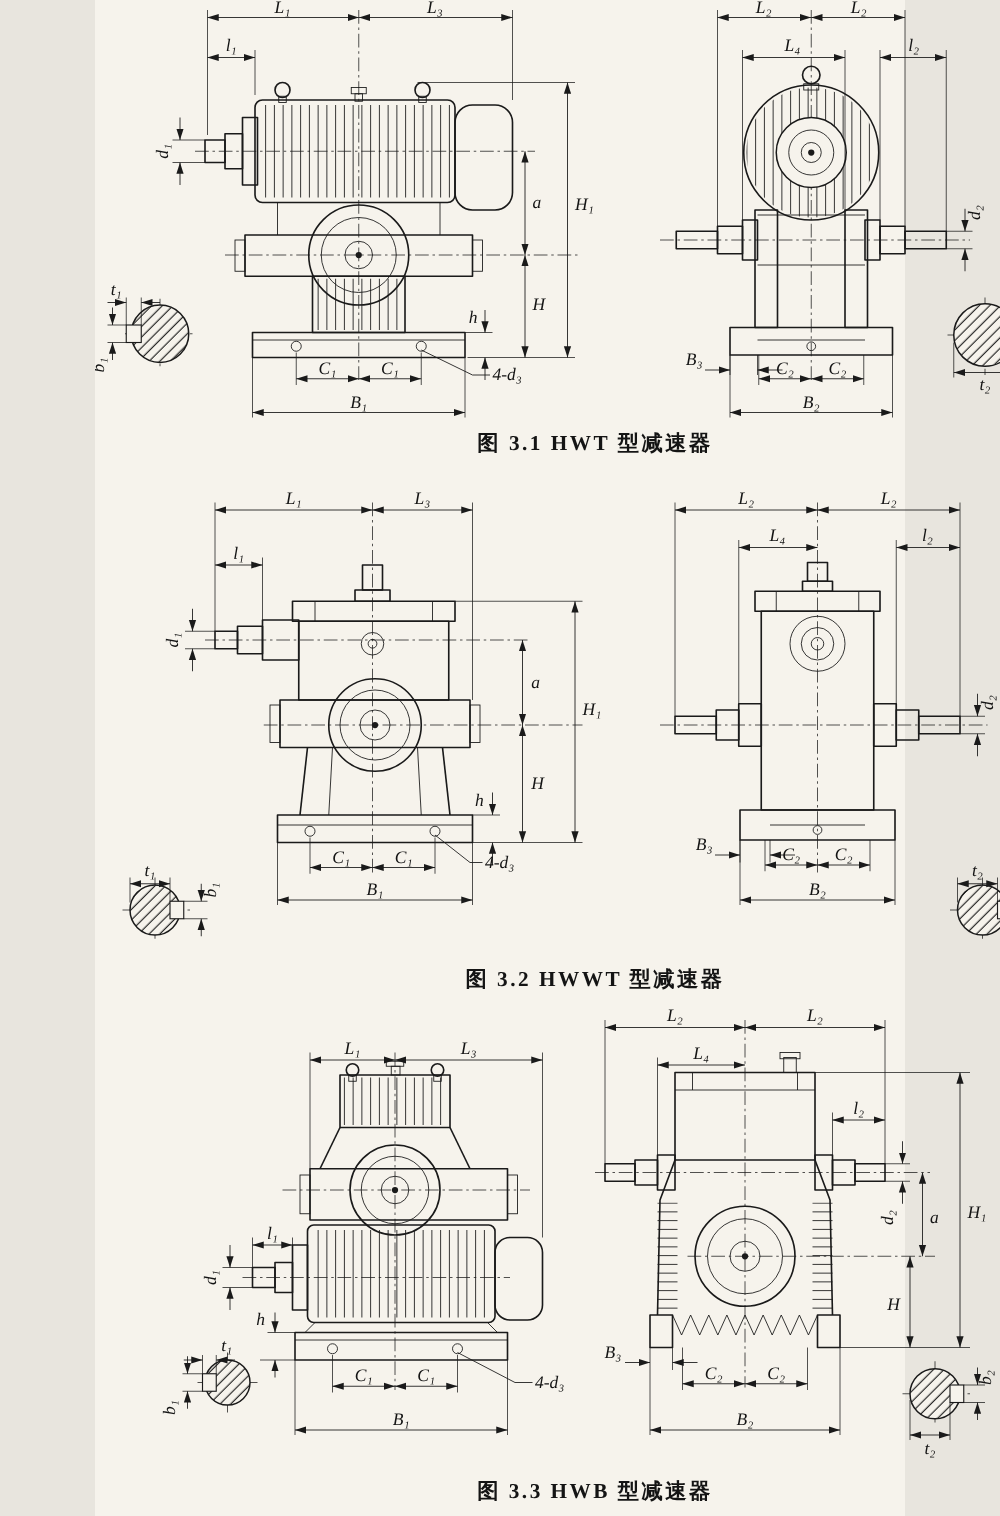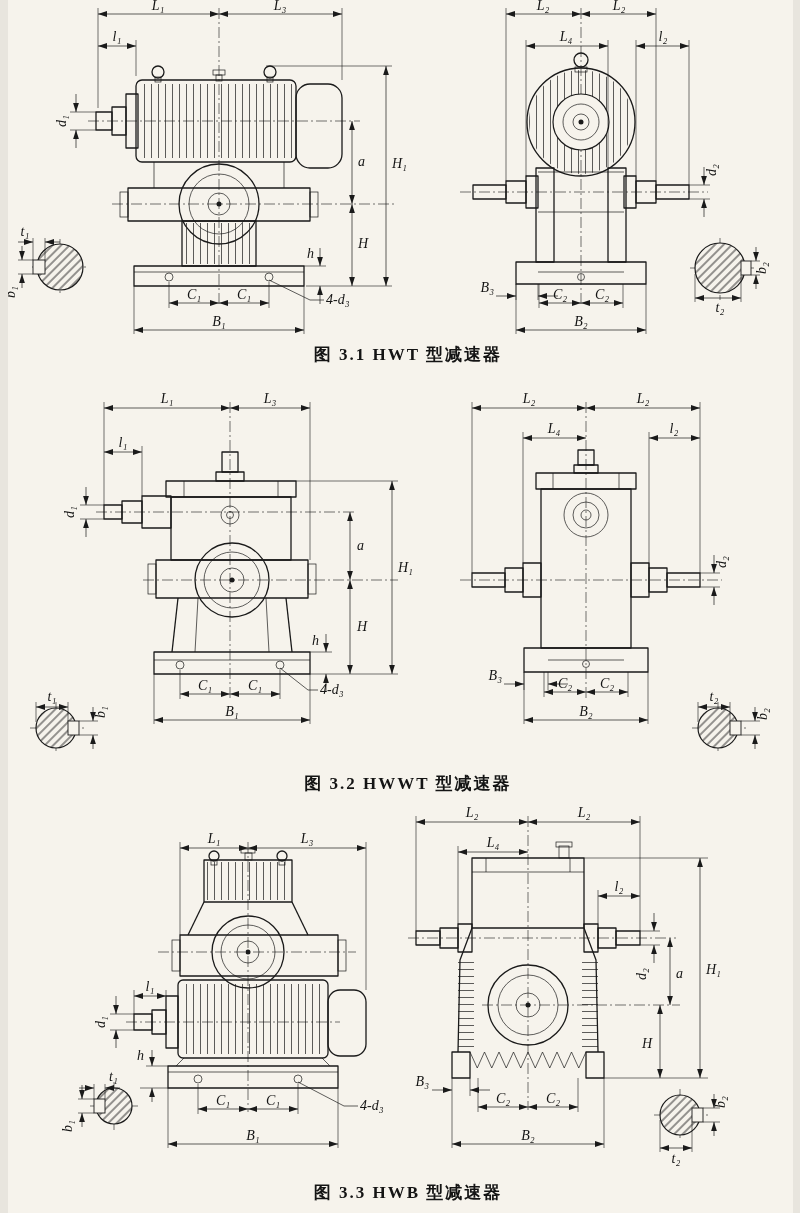--- a/index.html
+++ b/index.html
@@ -1,16 +1,16 @@
 <!DOCTYPE html>
 <html><head>
 <meta charset="utf-8">
 <style>
   html,body{margin:0;padding:0;background:#e8e5de;}
-  #page{position:relative;width:785px;height:1213px;background:#f6f3ec;margin:0 auto;
+  #page{position:relative;width:648px;height:1213px;background:#f6f3ec;margin:0 auto;
         font-family:"Liberation Serif","DejaVu Serif",serif;}
   svg{position:absolute;left:0;top:0;}
   .ol{stroke:#1a1a1a;stroke-width:1.3;fill:none;stroke-linejoin:round;}
   .thin{stroke:#1a1a1a;stroke-width:0.7;fill:none;}
   .cl{stroke:#1a1a1a;stroke-width:0.6;fill:none;stroke-dasharray:11 3 2 3;}
   .dim{stroke:#1a1a1a;stroke-width:0.7;fill:none;}
   .ext{stroke:#1a1a1a;stroke-width:0.6;fill:none;}
   .kw{fill:#f6f3ec;stroke:#1a1a1a;stroke-width:0.9;}
   .lbl{font:italic 14px "Liberation Serif","DejaVu Serif",serif;fill:#141414;}
   .cap{font:bold 17px "Liberation Serif","DejaVu Serif",serif;fill:#141414;letter-spacing:2px;}

